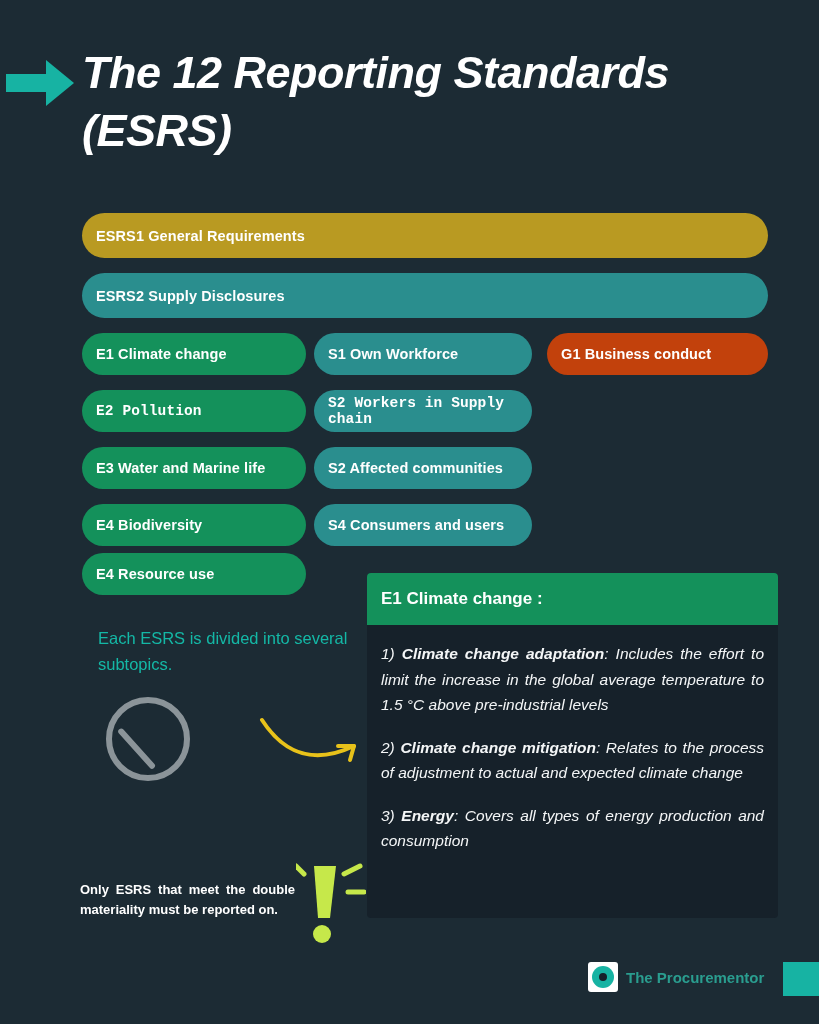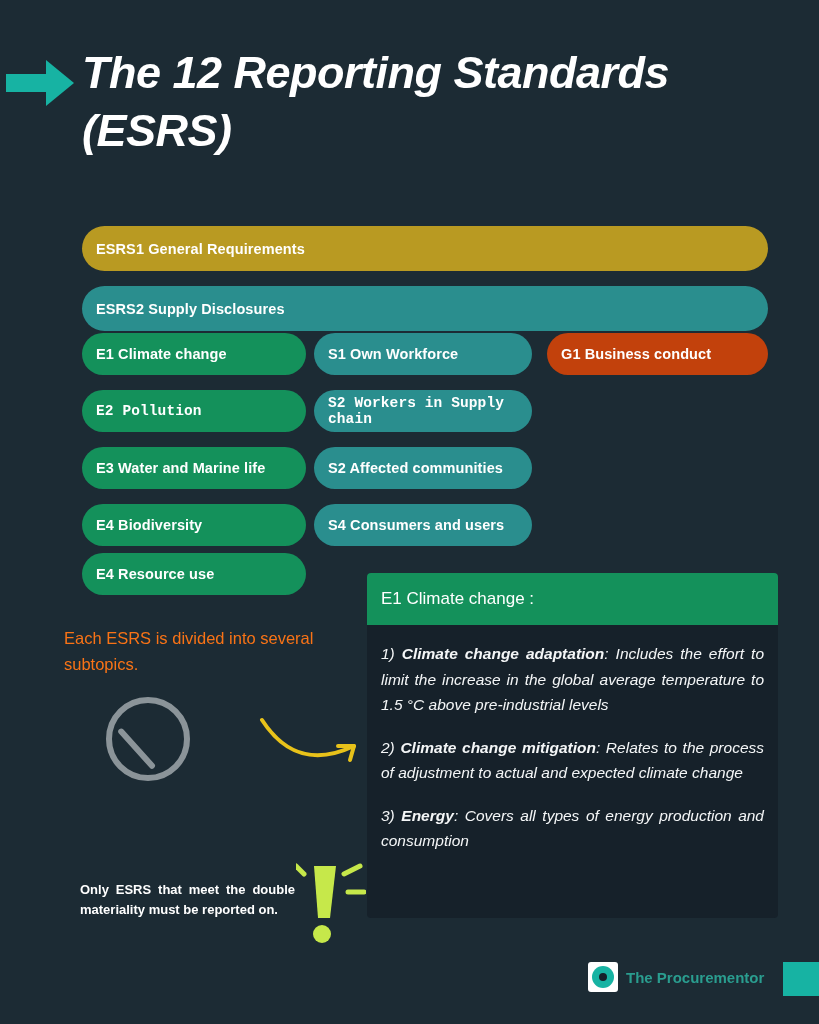--- a/index.html
+++ b/index.html
@@ -68,46 +68,46 @@
     border-radius: 22px;
     display: flex;
     align-items: center;
     box-sizing: border-box;
     padding: 0 14px;
     font-size: 14.5px;
     font-weight: bold;
     color: #ffffff;
     letter-spacing: 0.1px;
   }
-  .pill.wide { left: 82px; width: 686px; height: 45px; border-radius: 23px; margin-top: 13px; }
+  .pill.wide { left: 82px; width: 686px; height: 45px; border-radius: 23px; }
   .pill.col1 { left: 82px; width: 224px; height: 42px; }
   .pill.col2 { left: 314px; width: 218px; height: 42px; }
   .pill.col3 { left: 547px; width: 221px; height: 42px; }
 
   .r-gen1 { top: 213px; background: #b99a22; }
   .r-gen2 { top: 273px; background: #2a8e8e; }
   .row1 { top: 333px; }
   .row2 { top: 390px; font-family: Liberation Mono, monospace; }
   .row3 { top: 447px; }
   .row4 { top: 504px; }
   .row5 { top: 553px; }
 
   .bg-green { background: #14915b; }
   .bg-teal  { background: #2a8e8e; }
   .bg-brown { background: #c2410c; }
 
   
   .note {
     position: absolute;
-    left: 64px;
+    left: 98px;
     top: 626px;
     width: 250px;
     font-size: 16.5px;
     line-height: 1.55;
-    color: #f97316;
+    color: #14b8a6;
   }
 
   
   .magnifier {
     position: absolute;
     left: 96px;
     top: 697px;
     width: 140px;
     height: 130px;
   }
@@ -175,21 +175,21 @@
     border-radius: 4px;
     overflow: hidden;
   }
   .card-head {
     height: 52px;
     background: #14915b;
     display: flex;
     align-items: center;
     padding: 16px 14px;
     font-size: 17px;
-    font-weight: normal;
+    font-weight: bold;
     color: #ffffff;
     box-sizing: border-box;
   }
   .card-body {
     padding: 16px 14px 10px 14px;
     box-sizing: border-box;
     font-style: italic;
   }
   .card-item {
     font-size: 15.5px;

